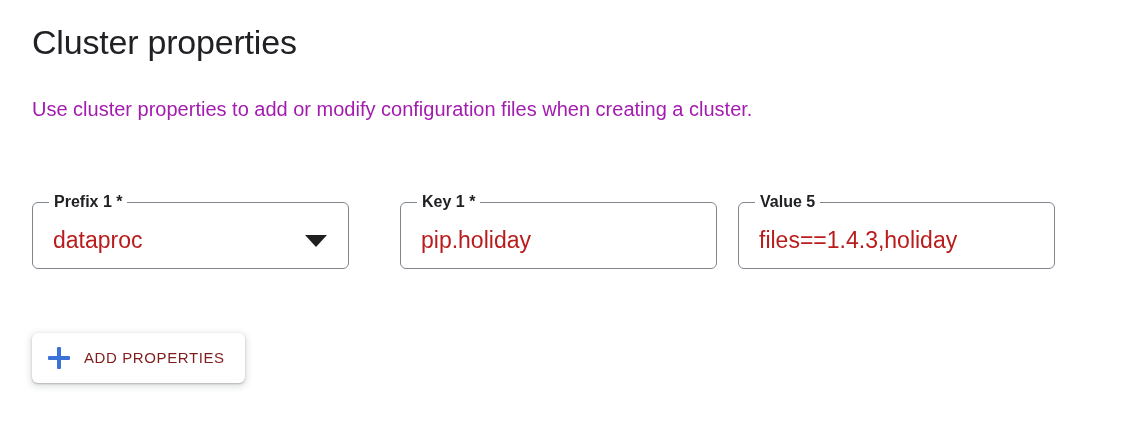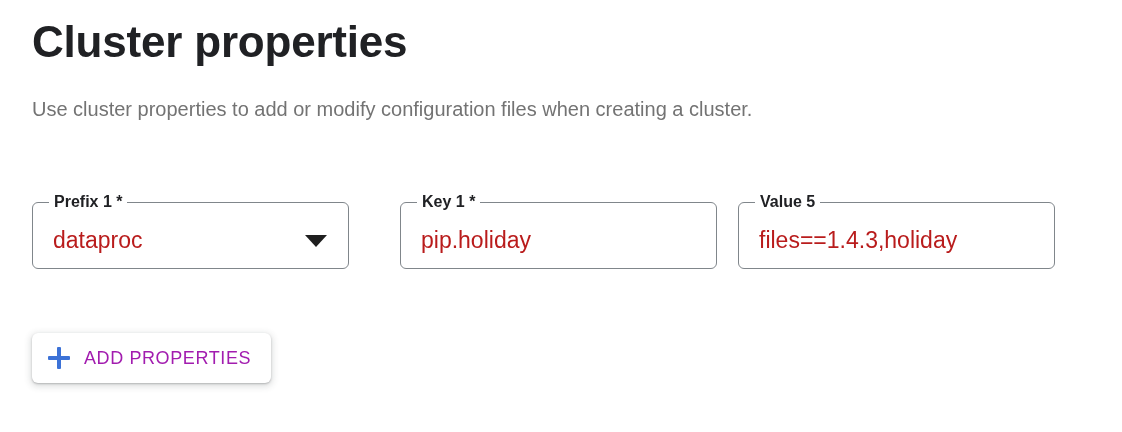--- a/index.html
+++ b/index.html
@@ -22,36 +22,36 @@
     top: 0;
     width: 1122px;
     height: 432px;
   }
 
   
   .page-title {
     position: absolute;
     left: 32px;
     top: 21px;
-    font-size: 44px;
+    font-size: 34px;
     line-height: 42px;
-    font-weight: bold;
+    font-weight: normal;
     letter-spacing: -0.2px;
     color: #202124;
     white-space: nowrap;
   }
 
   .page-description {
     position: absolute;
     left: 32px;
     top: 95px;
     font-size: 20px;
     line-height: 28px;
     font-weight: normal;
-    color: #737373;
+    color: #a21caf;
     white-space: nowrap;
   }
 
   
   .form-row {
     position: absolute;
     left: 0;
     top: 202px;
     width: 1122px;
     height: 82px;
@@ -169,25 +169,25 @@
     height: 4px;
   }
   .plus-icon::after {
     left: 9px;
     top: 0;
     width: 4px;
     height: 22px;
   }
 
   .add-button-label {
-    font-size: 18px;
+    font-size: 15px;
     line-height: 24px;
     font-weight: normal;
     letter-spacing: 0.6px;
-    color: #a21caf;
+    color: #7f1d1d;
     white-space: nowrap;
   }
 </style>
 </head>
 <body>
 
 <div class="page">
 
   <div class="page-title">Cluster properties</div>
 

